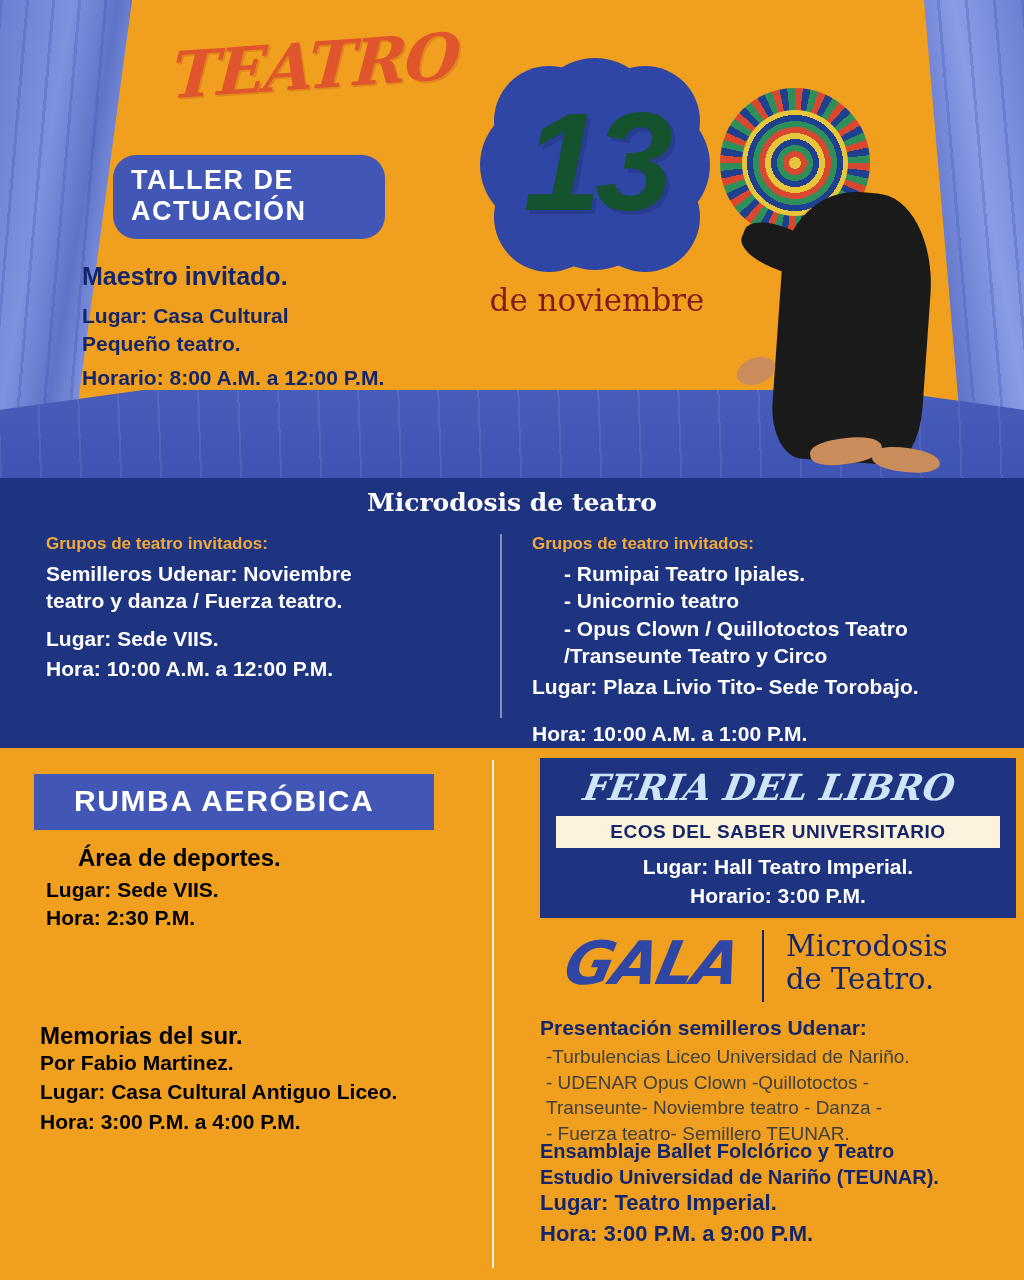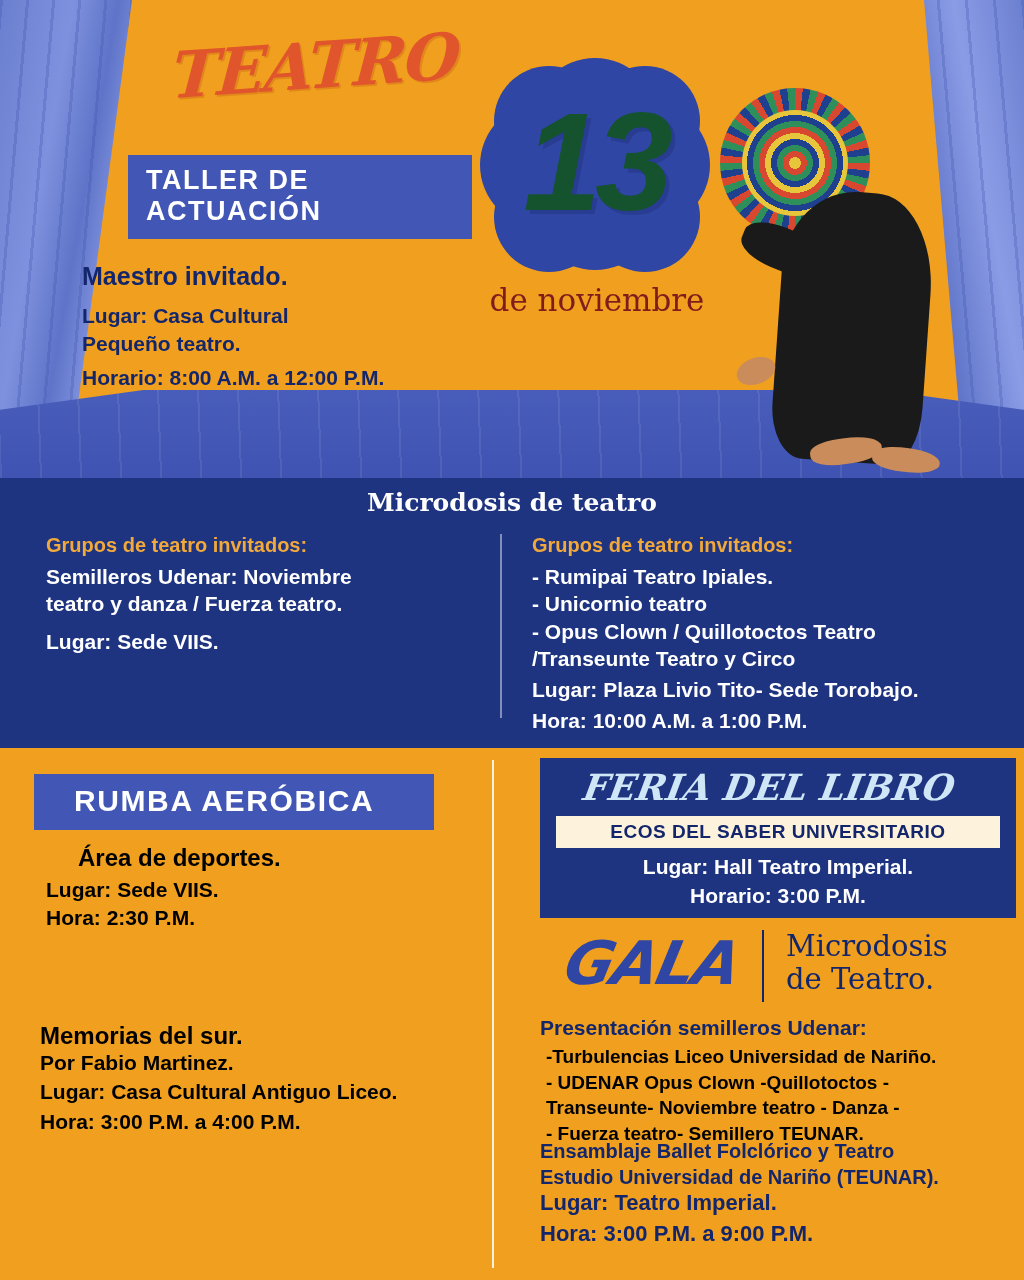--- a/index.html
+++ b/index.html
@@ -63,21 +63,21 @@
     font-size: 64px; letter-spacing: -2px;
     color:#e0552b;
     transform: rotate(-4deg) skewX(-8deg);
     text-shadow: 2px 2px 0 rgba(180,60,20,.25);
   }
 
   .blue-band {
     position:absolute; background:#4257b5; color:#fff;
   }
   .taller-actuacion {
-    left:128px; top:155px; width:344px; padding:10px 16px 12px 18px;
+    left:113px; top:155px; width:272px; padding:10px 16px 12px 18px;border-radius:23px;
   }
   .taller-actuacion .l1, .taller-actuacion .l2 {
     font-weight:700; font-size:27px; letter-spacing:1.5px; line-height:1.15;
   }
   .top-text { position:absolute; left:82px; color:#14266b; }
   .t-maestro { top:262px; font-size:25px; font-weight:700; }
   .t-lugar  { top:302px; font-size:21px; font-weight:600; line-height:1.35; }
   .t-horario{ top:366px; font-size:21px; font-weight:600; }
 
   
@@ -129,21 +129,21 @@
     background:#1e3480;
   }
   .micro-title {
     position:absolute; top:10px; width:100%; text-align:center;
     font-family:"DejaVu Serif", serif; font-size:25px; color:#fff; font-weight:700;
   }
   .micro-col { position:absolute; top:56px; color:#fff; }
   .micro-col.left  { left:46px; width:450px; }
   .micro-col.right { left:532px; width:470px; }
   .micro-head {
-    font-size:20px; font-weight:700; color:#f2a93b; margin-bottom:6px;
+    font-size:17px; font-weight:700; color:#f2a93b; margin-bottom:6px;
   }
   .micro-body { font-size:21px; font-weight:600; line-height:1.3; }
   .micro-sub { font-size:21px; font-weight:600; margin-top:10px; line-height:1.35; }
   .divider-v {
     position:absolute; left:500px; top:56px; width:2px; height:184px; background:rgba(255,255,255,.45);
   }
 
   
   .bottom {
     position:absolute; left:0; top:748px; width:1024px; height:532px;
@@ -193,21 +193,21 @@
     font-size:60px; color:#2f46a4; letter-spacing:-2px;
     transform: skewX(-12deg);
   }
   .gala-div { position:absolute; left:762px; top:182px; width:2px; height:72px; background:#14266b; }
   .gala-right {
     position:absolute; left:786px; top:182px; width:240px;
     font-family:"DejaVu Serif", serif; font-size:29px; color:#14266b; line-height:1.15;
   }
 
   .pres-head { position:absolute; left:540px; top:268px; font-size:21px; font-weight:700; color:#14266b; }
-  .pres-body { position:absolute; left:546px; top:296px; width:470px; font-size:19px; font-weight:700; color:#000000; line-height:1.35; }
+  .pres-body { position:absolute; left:546px; top:296px; width:470px; font-size:19px; font-weight:400; color:#404040; line-height:1.35; }
   .ensam { position:absolute; left:540px; top:390px; width:470px; font-size:20px; font-weight:700; color:#14266b; line-height:1.3; }
   .gala-lugar { position:absolute; left:540px; top:440px; width:470px; font-size:22px; font-weight:600; color:#14266b; line-height:1.4; }
 </style>
 </head>
 <body>
 
 <div class="poster">
 
   <div class="top">
     <div class="curtain-l"></div>
@@ -252,32 +252,33 @@
   </div>
 
   <div class="micro">
     <div class="micro-title">Microdosis de teatro</div>
 
     <div class="micro-col left">
       <div class="micro-head">Grupos de teatro invitados:</div>
       <div class="micro-body" style="white-space:pre-line;">Semilleros Udenar: Noviembre
 teatro y danza / Fuerza teatro.</div>
       <div class="micro-sub">Lugar: Sede VIIS.</div>
+      <div class="micro-sub" style="margin-top:2px;">Hora: 10:00 A.M. a 12:00 P.M.</div>
     </div>
 
     <div class="divider-v"></div>
 
     <div class="micro-col right">
       <div class="micro-head">Grupos de teatro invitados:</div>
-      <div class="micro-body" style="white-space:pre-line;">- Rumipai Teatro Ipiales.
+      <div class="micro-body" style="white-space:pre-line;margin-left:32px;">- Rumipai Teatro Ipiales.
 - Unicornio teatro
 - Opus Clown / Quillotoctos Teatro
 /Transeunte Teatro y Circo</div>
       <div class="micro-sub" style="margin-top:4px;">Lugar:  Plaza Livio Tito- Sede Torobajo.</div>
-      <div class="micro-sub" style="margin-top:2px;">Hora: 10:00 A.M. a 1:00 P.M.</div>
+      <div class="micro-sub" style="margin-top:18px;">Hora: 10:00 A.M. a 1:00 P.M.</div>
     </div>
   </div>
 
   <div class="bottom">
     <div class="divider-v2"></div>
 
     <div class="band2 rumba">RUMBA AERÓBICA</div>
     <div class="bl area-dep">Área de deportes.</div>
     <div class="bl rumba-lugar">
       <div>Lugar: Sede VIIS.</div>

